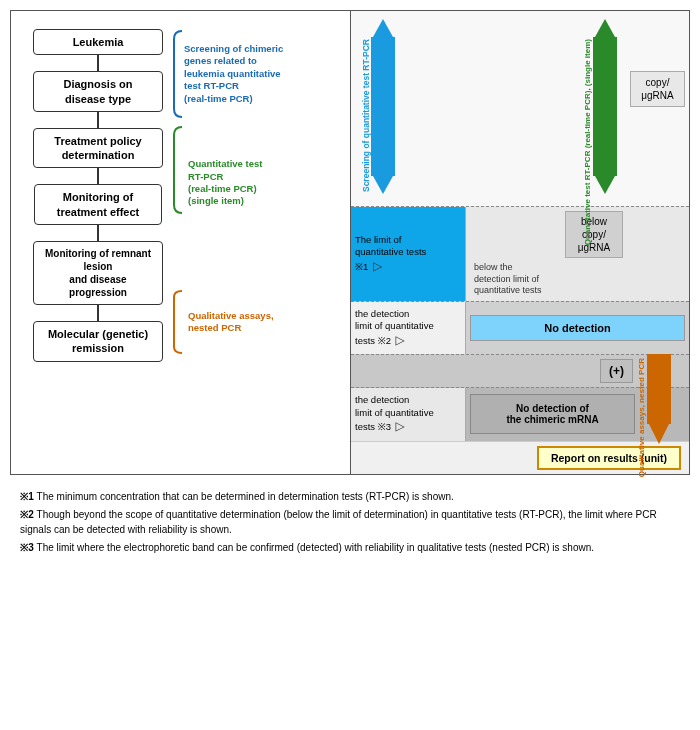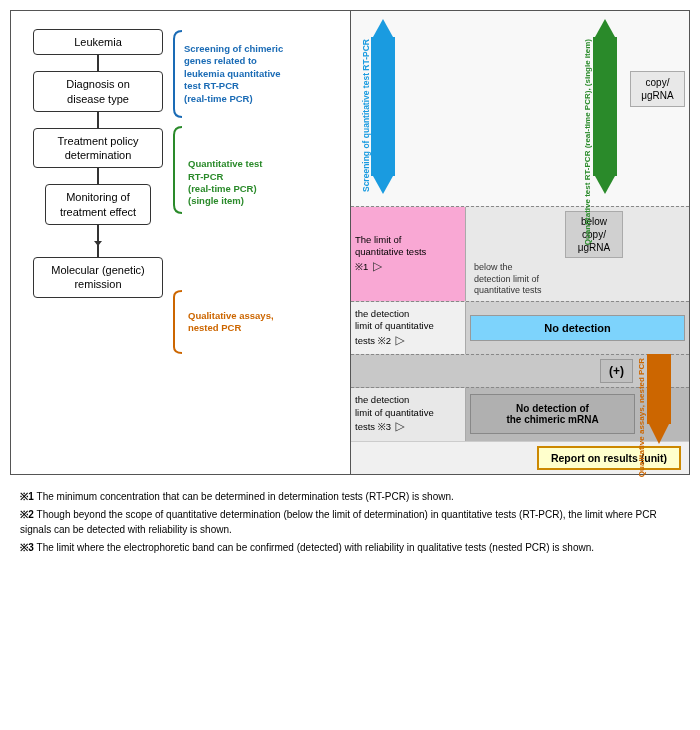--- a/index.html
+++ b/index.html
@@ -50,21 +50,21 @@
       position: relative;
       background: #f0f0f0;
     }
     .flow-box {
       border: 1.5px solid #333;
       border-radius: 4px;
       padding: 5px 8px;
       text-align: center;
       background: #fff;
       font-size: 11px;
-      font-weight: normal;
+      font-weight: bold;
       line-height: 1.3;
       position: relative;
       z-index: 2;
     }
 
     
     .footnotes {
       padding: 6px 10px;
       font-size: 10px;
       line-height: 1.5;
@@ -126,27 +126,30 @@
             <div style="position:absolute; bottom:-5px; left:50%; transform:translateX(-50%); border-left:4px solid transparent; border-right:4px solid transparent; border-top:5px solid #333;"></div>
           </div>
 
           <div class="flow-box" style="width:130px;">
             <span>Treatment policy<br>determination</span>
           </div>
           <div style="height:16px; width:2px; background:#333; position:relative; margin:0 auto;">
             <div style="position:absolute; bottom:-5px; left:50%; transform:translateX(-50%); border-left:4px solid transparent; border-right:4px solid transparent; border-top:5px solid #333;"></div>
           </div>
 
-          <div class="flow-box" style="width:106px;">
+          <div class="flow-box" style="width:128px;">
             <span>Monitoring of<br>treatment effect</span>
           </div>
           <div style="height:16px; width:2px; background:#333; position:relative; margin:0 auto;">
             <div style="position:absolute; bottom:-5px; left:50%; transform:translateX(-50%); border-left:4px solid transparent; border-right:4px solid transparent; border-top:5px solid #333;"></div>
           </div>
 
+          <div class="flow-box" style="width:130px; font-size:10px;">
+            <span>Monitoring of remnant lesion<br>and disease progression</span>
+          </div>
           <div style="height:16px; width:2px; background:#333; position:relative; margin:0 auto;">
             <div style="position:absolute; bottom:-5px; left:50%; transform:translateX(-50%); border-left:4px solid transparent; border-right:4px solid transparent; border-top:5px solid #333;"></div>
           </div>
 
           <div class="flow-box" style="width:130px;">
             <span>Molecular (genetic)<br>remission</span>
           </div>
 
         </div>
 
@@ -213,21 +216,21 @@
             </div>
           </div>
 
           <div style="position:absolute; right:4px; top:60px; width:55px; background:#e8e8e8; border:1px solid #aaa; text-align:center; padding:4px 2px; font-size:10px; line-height:1.3;">
             <span>copy/<br>μgRNA</span>
           </div>
 
         </div>
 
         <div class="section-row" style="background:#e8e8e8;">
-          <div class="limit-cell" style="background:#f9a8d4; font-size:9.5px; line-height:1.3; width:115px;">
+          <div class="limit-cell" style="background:#0ea5e9; font-size:9.5px; line-height:1.3; width:115px;">
             <div>
               <span>The limit of<br>quantitative tests<br>※1</span>
               <span style="margin-left:2px; font-size:12px; color:#333;">▷</span>
             </div>
           </div>
           <div style="flex:1; padding:4px; display:flex; flex-direction:column; gap:4px;">
 
             <div style="display:flex; justify-content:flex-end; padding-right:62px;">
               <div style="background:#d0d0d0; border:1px solid #aaa; text-align:center; padding:3px 4px; font-size:10px; line-height:1.3; width:58px;">
                 <span>below<br>copy/μgRNA</span>

